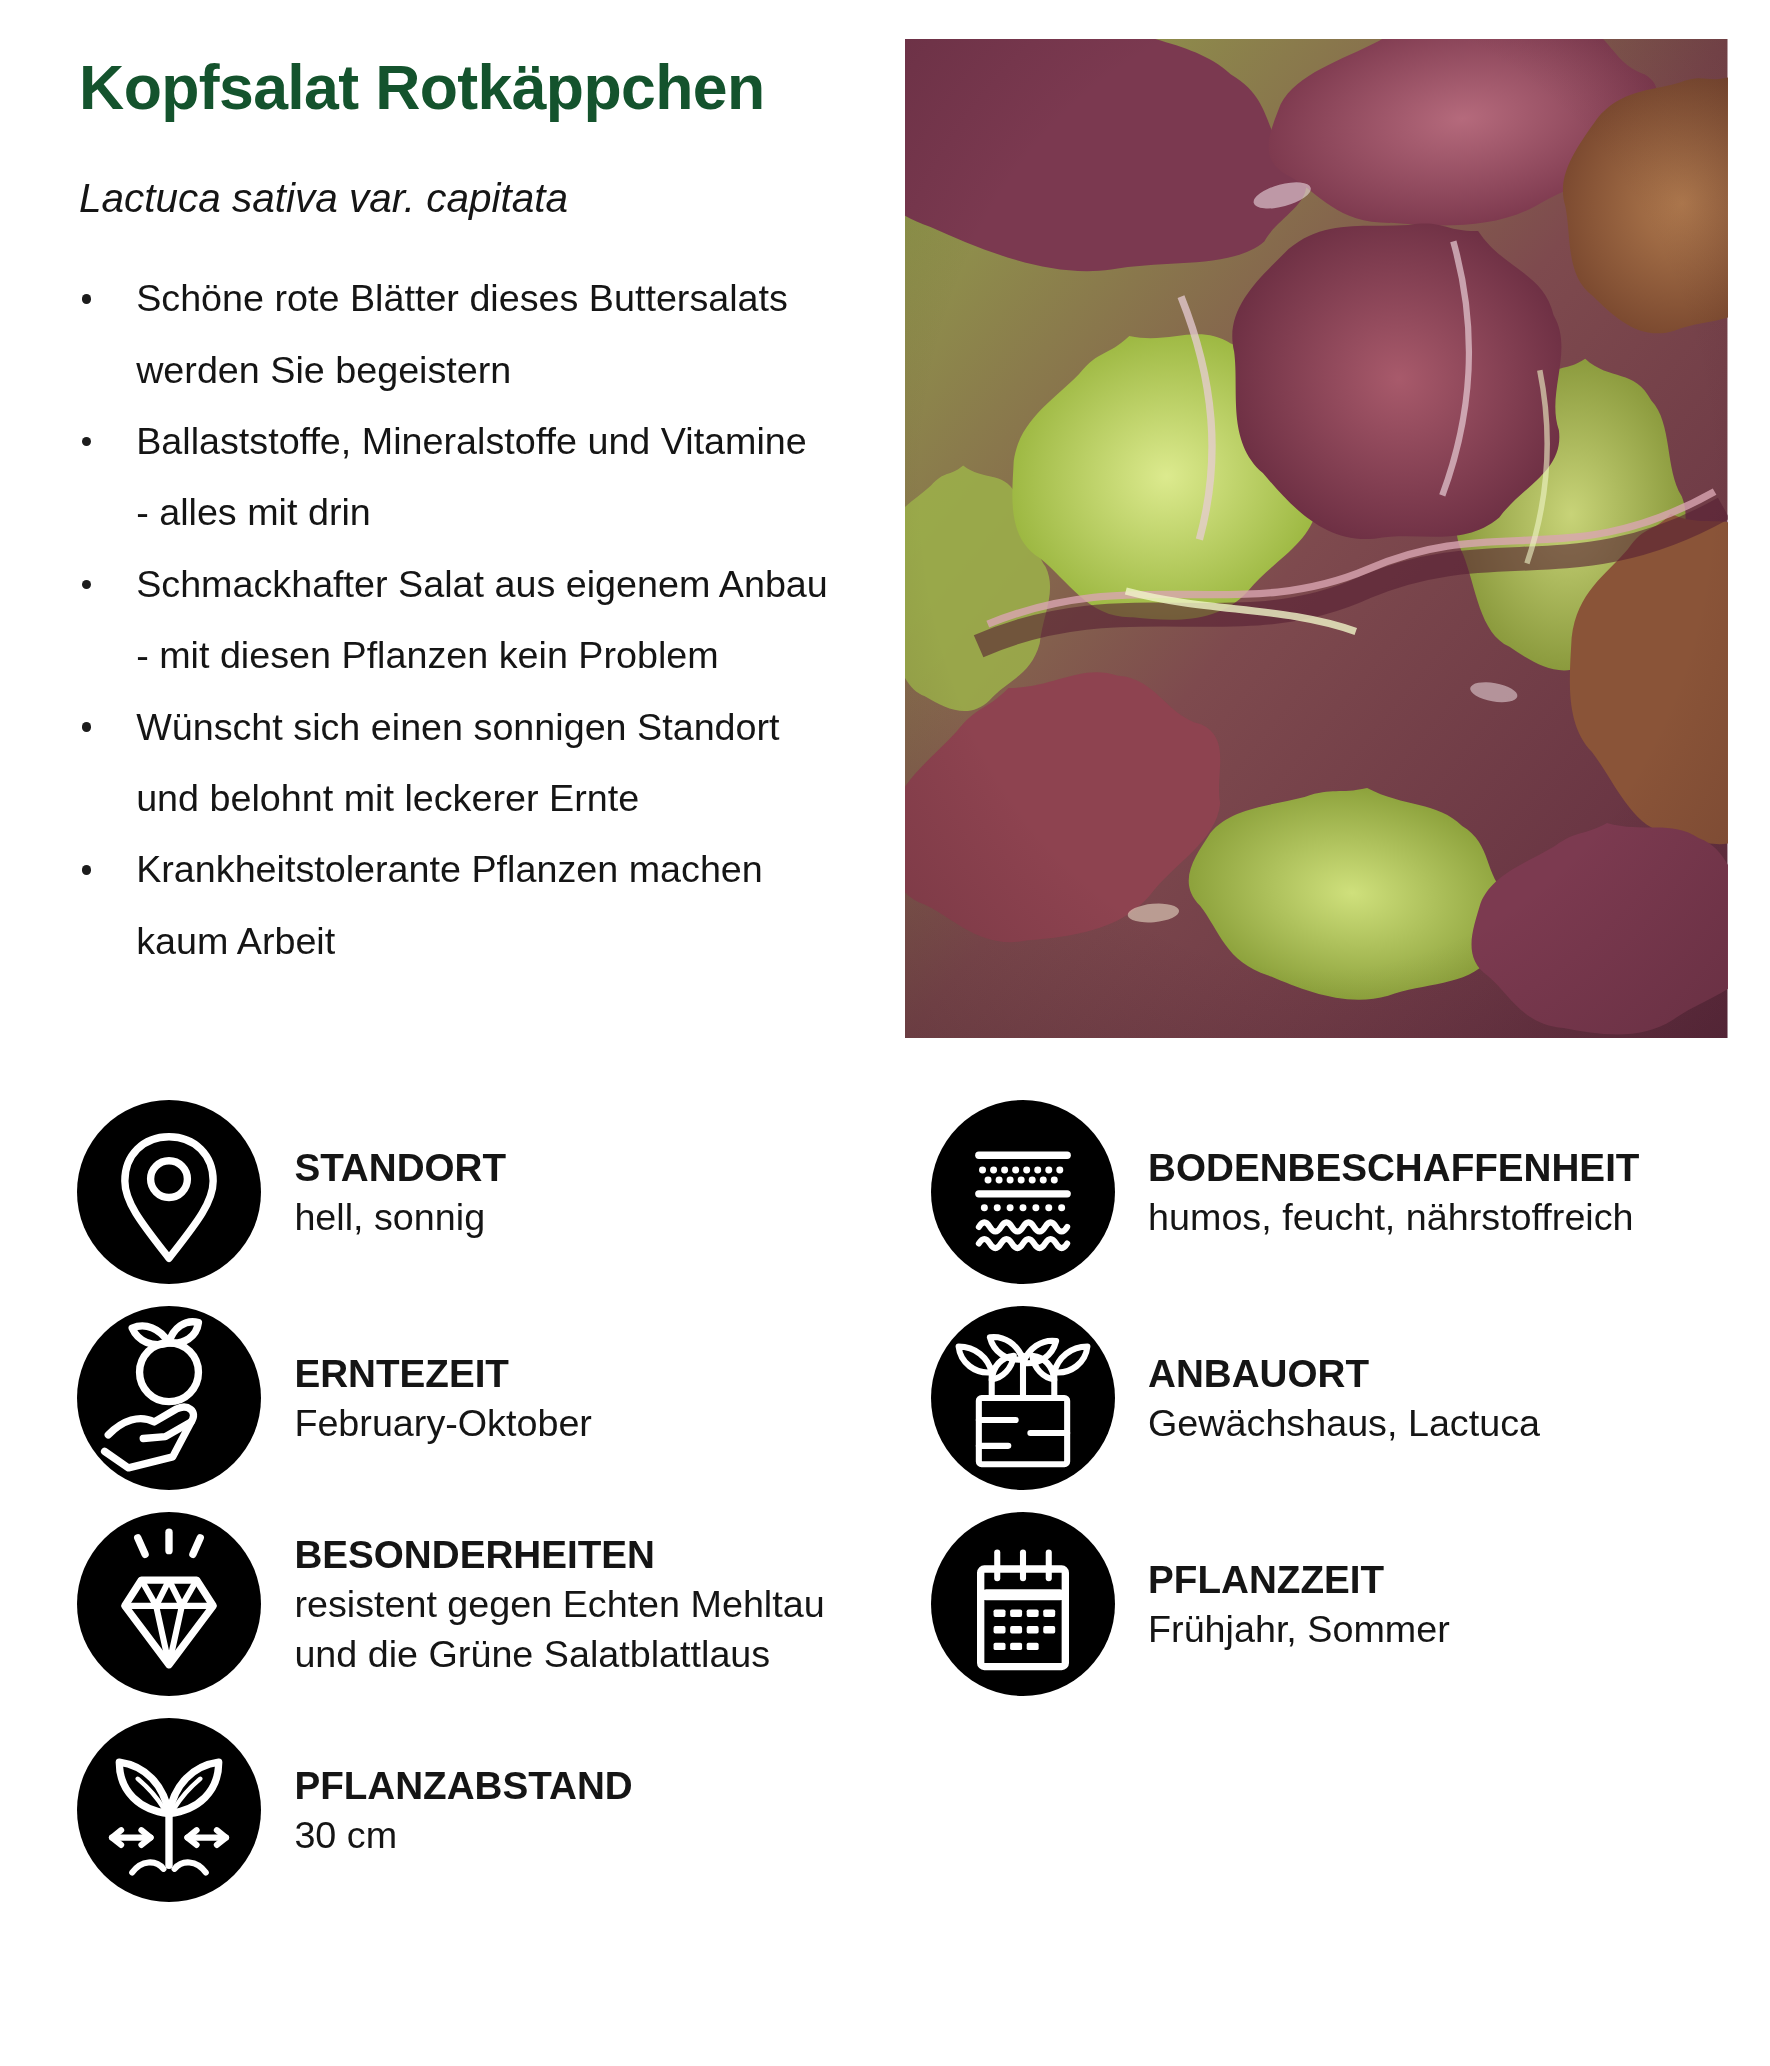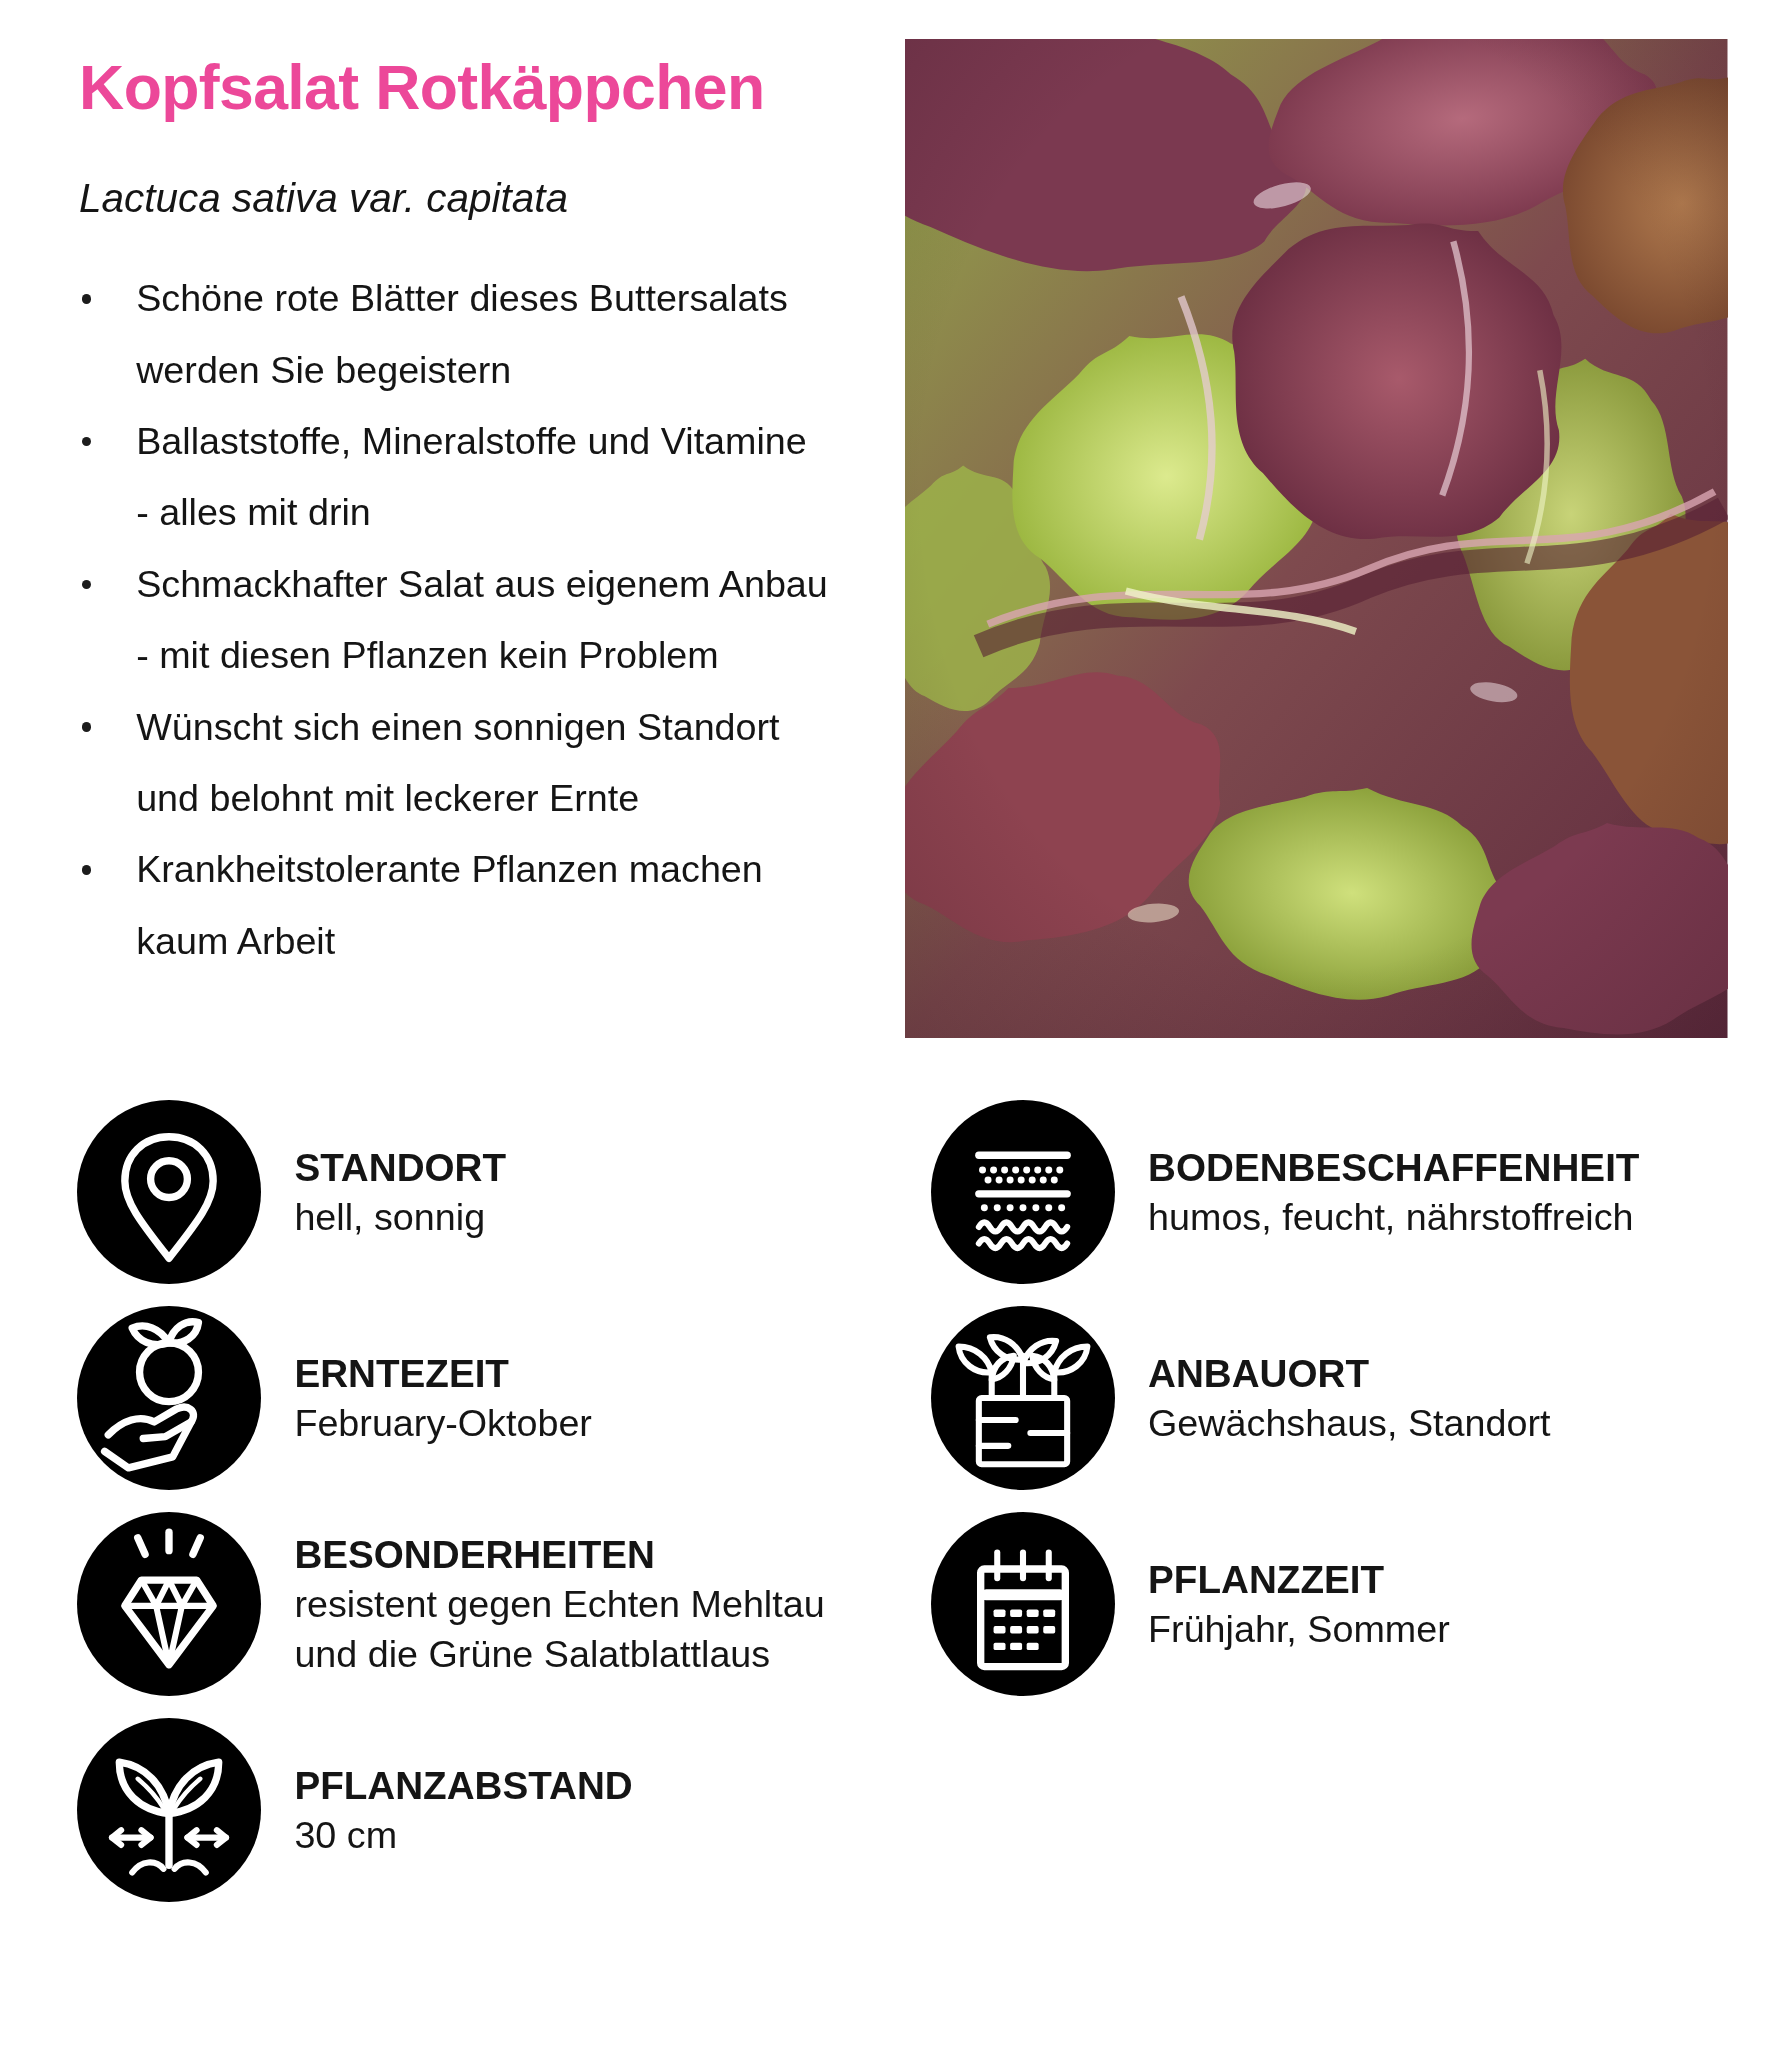--- a/index.html
+++ b/index.html
@@ -13,21 +13,21 @@
     font-family: "Liberation Sans", sans-serif;
     color: #151515;
   }
   
   .intro { position: absolute; left: 4.3rem; top: 2.6rem; width: 44.3rem; }
   .title {
     margin: 0;
     font-size: 3.4rem;
     line-height: 1.25;
     font-weight: 700;
-    color: #ec4899;
+    color: #14532d;
     letter-spacing: -0.01em;
   }
   .subtitle {
     margin: 2.5rem 0 0 0;
     font-size: 2.2rem;
     line-height: 1.3;
     font-style: italic;
   }
   .bullets {
     margin: 2.1rem 0 0 0;
@@ -238,21 +238,21 @@
           <path class="sw3" d="M33,36 C31,28 24,22 15,22 C16,31 24,37 33,36 Z"></path>
           <path class="sw3" d="M33,40 C39,39 44,34 45,27 C38,28 34,32 33,40 Z"></path>
           <path class="sw3" d="M50,29 C47,21 40,16 32,17 C34,25 41,30 50,29 Z"></path>
           <path class="sw3" d="M50,31 C53,23 60,18 68,19 C66,27 59,32 50,31 Z"></path>
           <path class="sw3" d="M67,36 C69,28 76,22 85,22 C84,31 76,37 67,36 Z"></path>
           <path class="sw3" d="M67,40 C61,39 56,34 55,27 C62,28 66,32 67,40 Z"></path>
         </svg>
       </div>
       <div class="attr-text">
         <div class="attr-label">ANBAUORT</div>
-        <div class="attr-value">Gewächshaus, Standort</div>
+        <div class="attr-value">Gewächshaus, Lactuca</div>
       </div>
     </div>
 
     <div class="attr">
       <div class="badge">
         <svg viewBox="0 0 100 100" aria-hidden="true">
           <path d="M37,23 L33,14"></path>
           <path d="M50,21 L50,11"></path>
           <path d="M63,23 L67,14"></path>
           <path d="M35,37 L65,37 L74,51 L50,83 L26,51 Z"></path>

